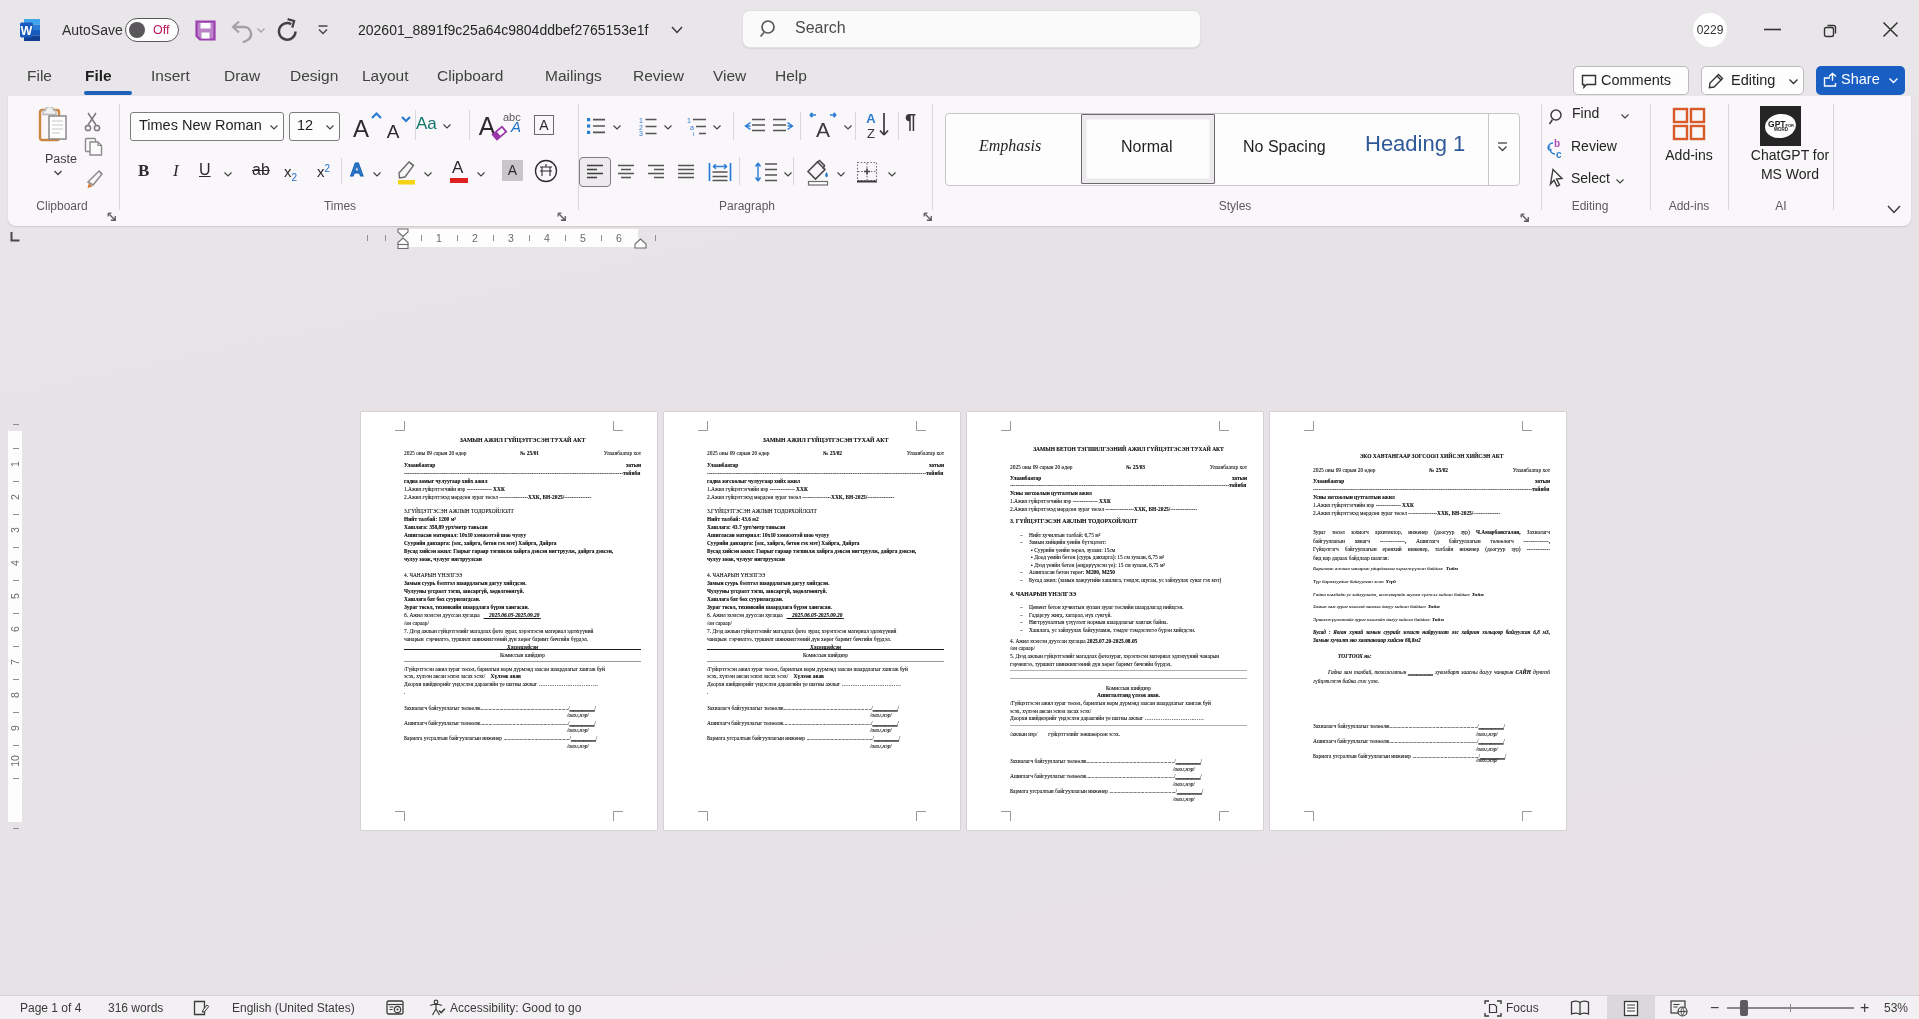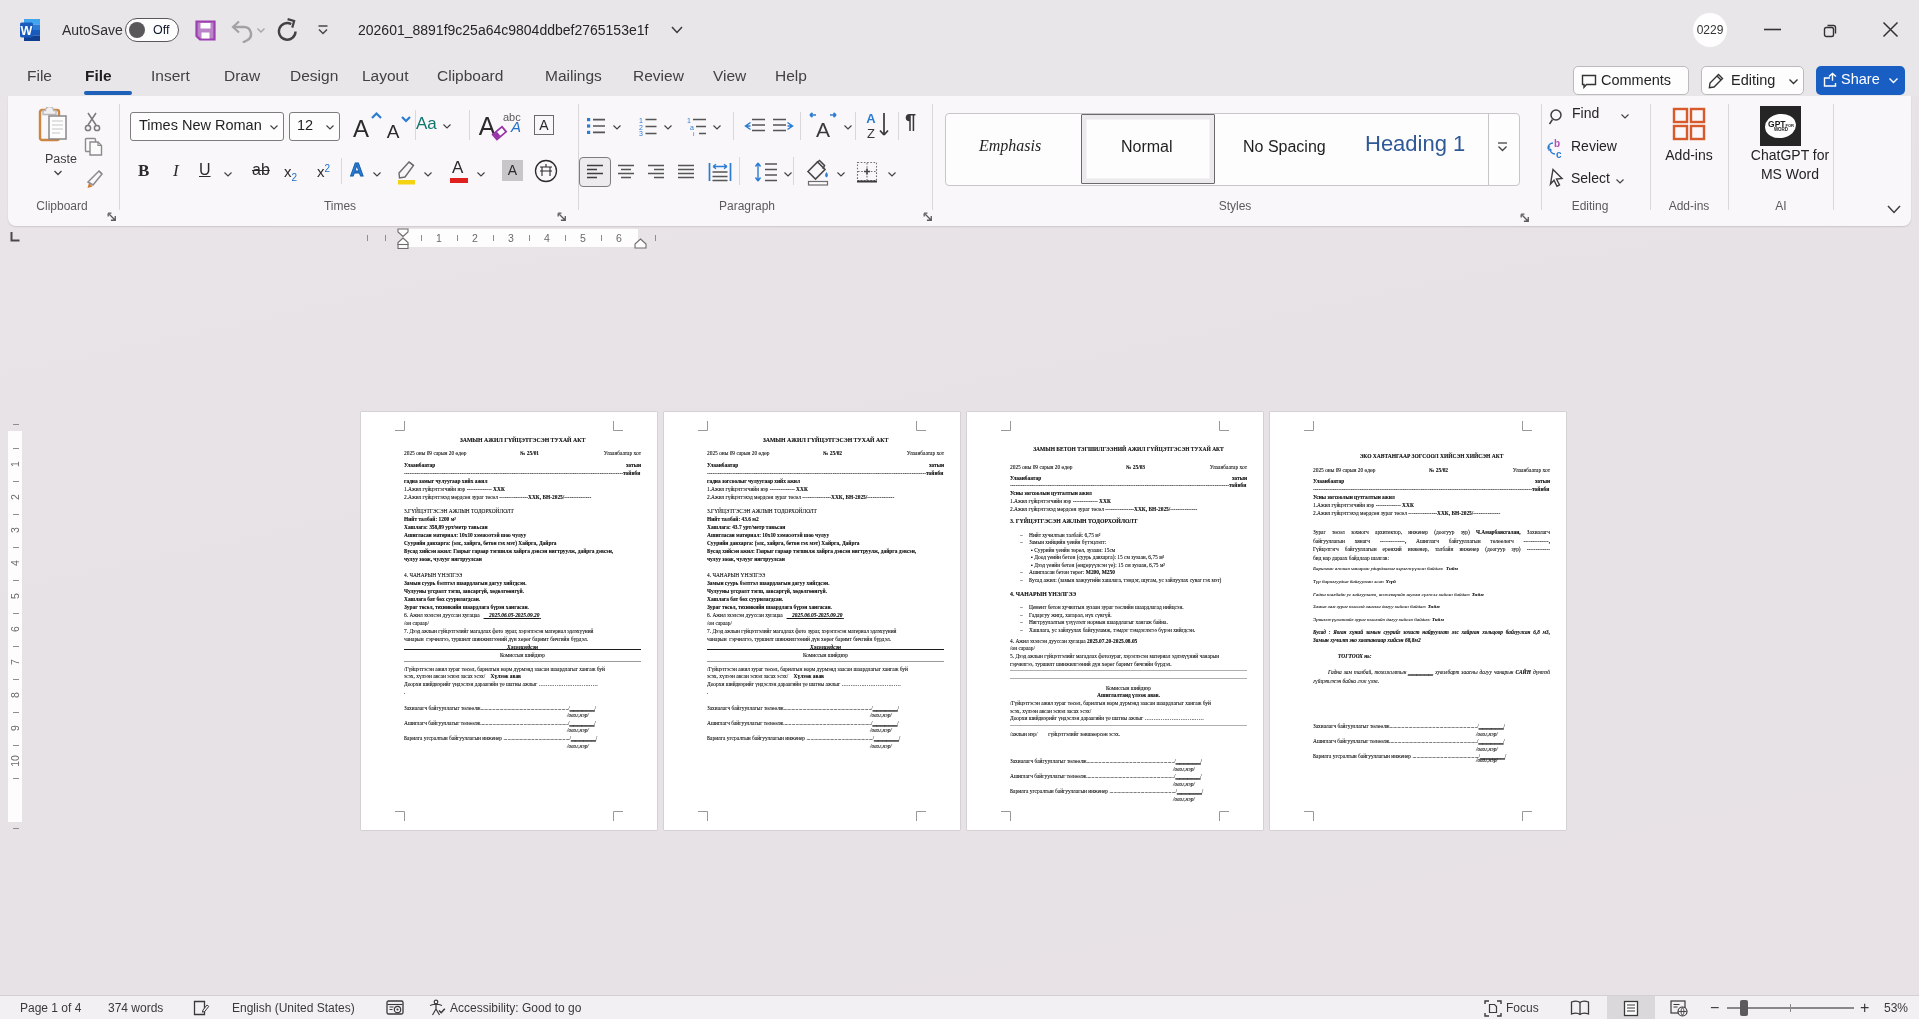--- a/index.html
+++ b/index.html
@@ -31,21 +31,21 @@
     <rect x="4" y="5.6" width="16" height="5.4" fill="#2b7cd3"></rect>
     <rect x="4" y="11" width="16" height="5.4" fill="#185abd"></rect>
     <rect x="4" y="16.4" width="16" height="5.6" fill="#103f91"></rect>
     <rect x="0" y="3.6" width="13" height="14.8" rx="1.6" fill="#185abd"></rect>
     <text x="6.5" y="15.8" font-size="12.5" font-weight="bold" fill="#fff" text-anchor="middle" font-family="Liberation Sans">W</text>
   </svg>
   <div class="abs" style="left:62px;top:22px;font-size:14px;color:#2f2f2f">AutoSave</div>
 
   <div class="abs" style="left:125px;top:18px;width:54px;height:24px;border:1.5px solid #595759;border-radius:12px;background:#fdfdfd">
     <div class="abs" style="left:3px;top:2.5px;width:16px;height:16px;border-radius:50%;background:#595759"></div>
-    <div class="abs" style="left:27px;top:4px;font-size:12.5px;color:#0f172a">Off</div>
+    <div class="abs" style="left:27px;top:4px;font-size:12.5px;color:#be185d">Off</div>
   </div>
 
   <svg class="abs" style="left:195px;top:20px" width="21" height="21" viewBox="0 0 21 21">
     <path d="M1.5 1.5 h18 v18 h-14.5 l-3.5 -3.5 z" fill="#bb83c8" stroke="#9c3fb0" stroke-width="2.2"></path>
     <rect x="5.5" y="3" width="10" height="5.5" fill="#fdfdfd"></rect>
     <rect x="6.5" y="12.5" width="8" height="6" fill="#fdfdfd"></rect>
   </svg>
 
   <svg class="abs" style="left:229px;top:19px" width="25" height="24" viewBox="0 0 25 24">
     <path d="M10 2.5 L4 8 L10 13.5" fill="none" stroke="#a3a1a3" stroke-width="2.2"></path>
@@ -62,20 +62,27 @@
 
   <svg class="abs" style="left:316px;top:24px" width="14" height="12" viewBox="0 0 14 12">
     <path d="M2.5 2 h9" stroke="#484648" stroke-width="1.5"></path>
       <path d="M3 5.5 L7 9.5 L11 5.5" stroke="#484648" stroke-width="1.5" fill="none"></path>
   </svg>
   <div class="abs" style="left:358px;top:22px;font-size:14px;color:#252525">202601_8891f9c25a64c9804ddbef2765153e1f</div>
   <svg class="abs" style="left:670px;top:25px" width="14" height="10" viewBox="0 0 14 10">
       <path d="M2 2 L7 7.5 L12 2" stroke="#3a3a3a" stroke-width="1.5" fill="none"></path>
     </svg>
 
+  <div class="abs" style="left:742px;top:10px;width:459px;height:38px;background:#fbfafb;border:1px solid #e3e0e3;border-radius:8px;box-shadow:0 1px 1.5px rgba(0,0,0,0.08)">
+    <svg class="abs" style="left:15px;top:7px" width="22" height="22" viewBox="0 0 22 22">
+        <circle cx="10" cy="9" r="6" fill="none" stroke="#555" stroke-width="1.7"></circle>
+        <path d="M6 14.5 L2.5 18.5" stroke="#555" stroke-width="1.7"></path>
+      </svg>
+    <div class="abs" style="left:52px;top:8px;font-size:16px;color:#494949">Search</div>
+  </div>
 
   <div class="abs" style="left:1693px;top:13px;width:34px;height:34px;border-radius:50%;background:#fefefe;text-align:center;line-height:34px;font-size:12px;color:#333">0229</div>
 
   <svg class="abs" style="left:1764px;top:28px" width="17" height="3" viewBox="0 0 17 3">
       <path d="M0 1.5 h17" stroke="#333" stroke-width="1.6"></path>
     </svg>
   <svg class="abs" style="left:1823px;top:22px" width="16" height="16" viewBox="0 0 16 16">
     <path d="M4.5 3.5 h6 a2 2 0 0 1 2 2 v6" fill="none" stroke="#333" stroke-width="1.4"></path>
     <rect x="1.5" y="5.5" width="9" height="9" rx="1.8" fill="none" stroke="#333" stroke-width="1.4"></rect>
   </svg>
@@ -669,21 +676,21 @@
 <div style="left:43px;top:310px;">Захиалагч байгууллагыг төлөөлж................................................................./<b>▁▁▁▁▁▁</b>/</div>
 <div style="left:206px;top:317.6px;"><i>/овог,нэр/</i></div>
 <div style="left:43px;top:325.2px;">Ашиглагч байгууллагыг төлөөлж................................................................./<b>▁▁▁▁▁▁</b>/</div>
 <div style="left:206px;top:332.8px;"><i>/овог,нэр/</i></div>
 <div style="left:43px;top:340.4px;">Барилга угсралтын байгууллагын инженер ................................................./<b>▁▁▁▁▁▁</b>/</div>
 <div style="left:206px;top:344.0px;"><i>/овог,нэр/</i></div>
 </div>
 </div>
 <div id="statusbar">
   <div class="abs" style="left:20px;top:5px">Page 1 of 4</div>
-  <div class="abs" style="left:108px;top:5px">374 words</div>
+  <div class="abs" style="left:108px;top:5px">316 words</div>
   <svg class="abs" style="left:193px;top:4px" width="17" height="16" viewBox="0 0 17 16">
     <path d="M1.5 1.5 h10 v13 h-10 z" fill="none" stroke="#3a3a3a" stroke-width="1.3"></path>
     <path d="M10 10 l4 -5 1.8 1.4 -4 5 -2.4 0.8 z" fill="#f2f0f2" stroke="#3a3a3a" stroke-width="1"></path>
   </svg>
   <div class="abs" style="left:232px;top:5px">English (United States)</div>
   <svg class="abs" style="left:386px;top:4px" width="18" height="16" viewBox="0 0 18 16">
     <rect x="1" y="1" width="16" height="13" rx="1.5" fill="none" stroke="#3a3a3a" stroke-width="1.3"></rect>
     <path d="M1.5 4.5 h15" stroke="#3a3a3a" stroke-width="1.1"></path>
     <circle cx="11.5" cy="9.5" r="3.2" fill="none" stroke="#3a3a3a" stroke-width="1.2"></circle>
     <circle cx="11.5" cy="9.5" r="1.1" fill="#3a3a3a"></circle>

